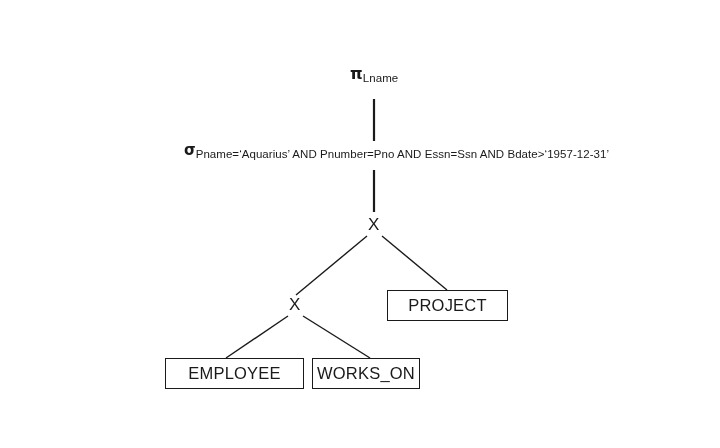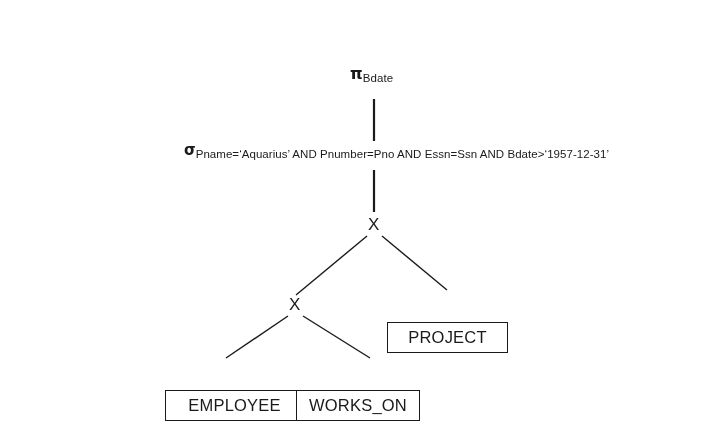--- a/index.html
+++ b/index.html
@@ -81,32 +81,31 @@
     position: absolute;
     border: 1.4px solid #1a1a1a;
     background: #ffffff;
     display: flex;
     align-items: center;
     justify-content: center;
     font-size: 16.5px;
     color: #1a1a1a;
     box-sizing: border-box;
     letter-spacing: 0.2px;
-    margin-top: 32px;
   }
   #relation-employee {
     left: 165px;
     top: 358px;
     width: 139px;
     height: 31px;
   }
   #relation-works-on {
-    left: 296px;
+    left: 312px;
     top: 358px;
-    width: 124px;
+    width: 108px;
     height: 31px;
   }
   #relation-project {
     left: 387px;
     top: 290px;
     width: 121px;
     height: 31px;
   }
 </style>
 </head>
@@ -117,21 +116,21 @@
   <svg id="edges" viewBox="0 0 720 448" xmlns="http://www.w3.org/2000/svg">
     <line x1="374" y1="99" x2="374" y2="141" stroke="#1a1a1a" stroke-width="2.2"></line>
     <line x1="374" y1="170" x2="374" y2="212" stroke="#1a1a1a" stroke-width="2.2"></line>
     <line x1="367" y1="236" x2="296" y2="295" stroke="#1a1a1a" stroke-width="1.4"></line>
     <line x1="382" y1="236" x2="447" y2="290" stroke="#1a1a1a" stroke-width="1.4"></line>
     <line x1="288" y1="316" x2="226" y2="358" stroke="#1a1a1a" stroke-width="1.4"></line>
     <line x1="303" y1="316" x2="370" y2="358" stroke="#1a1a1a" stroke-width="1.4"></line>
   </svg>
 
   <div class="node-op" id="projection-node">
-    <span class="op-symbol">π</span><span class="op-subscript">Bdate</span>
+    <span class="op-symbol">π</span><span class="op-subscript">Lname</span>
   </div>
 
   <div class="node-op" id="selection-node">
     <span class="op-symbol">σ</span><span class="op-subscript">Pname=‘Aquarius’ AND Pnumber=Pno AND Essn=Ssn AND Bdate&gt;‘1957-12-31’</span>
   </div>
 
   <div class="cross-node" id="cross-upper">X</div>
 
   <div class="cross-node" id="cross-lower">X</div>
 

